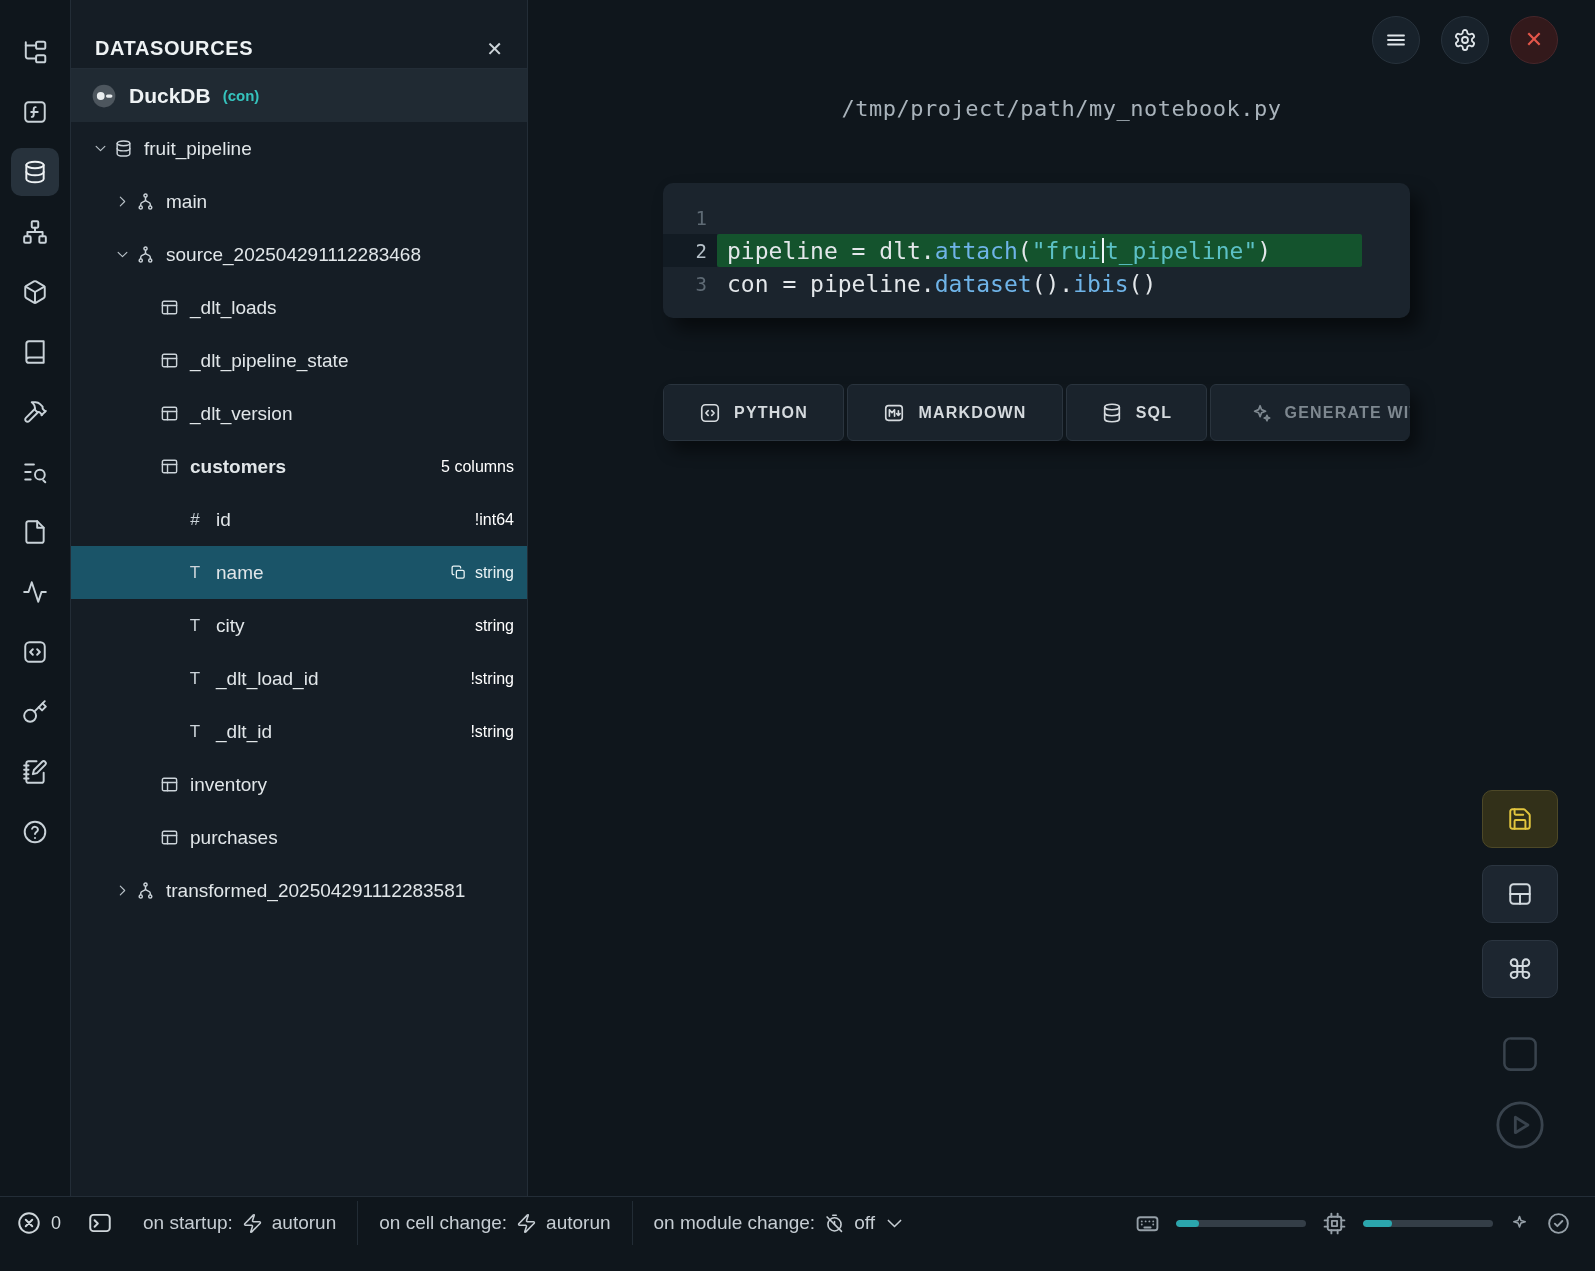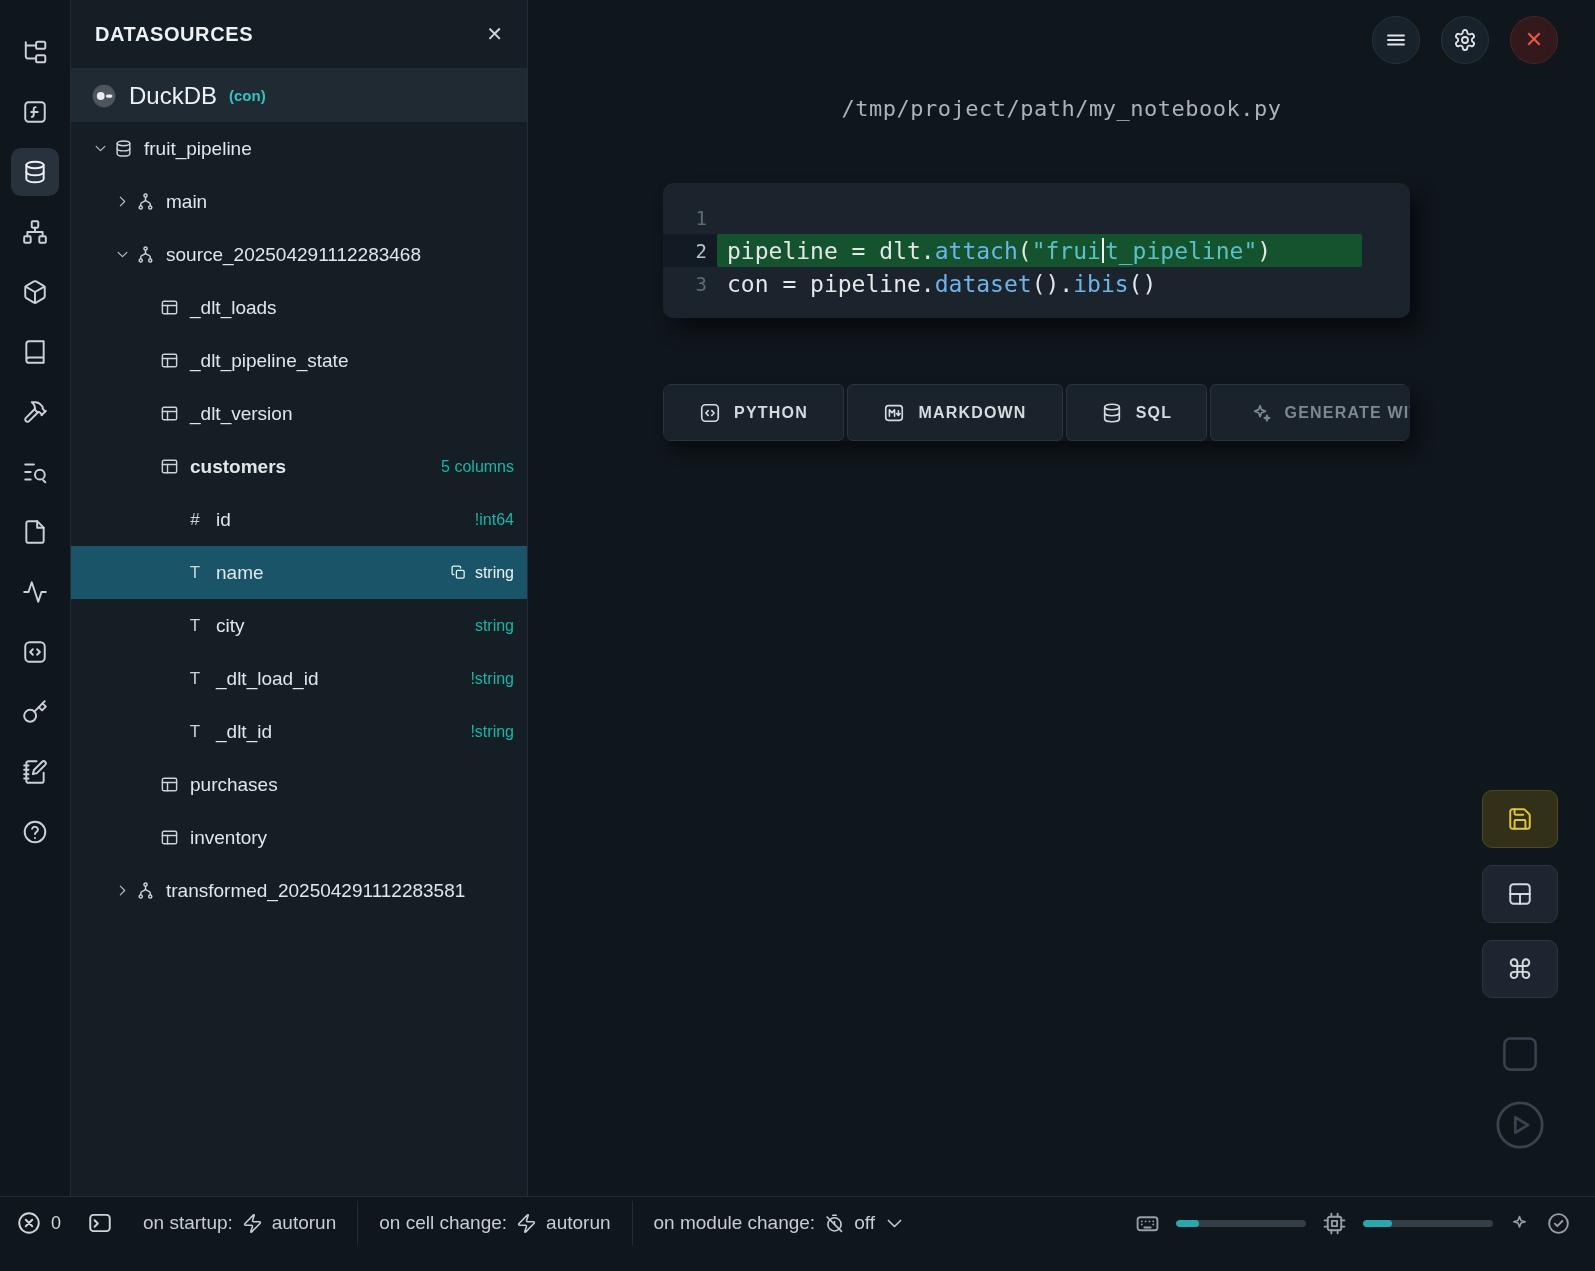--- a/index.html
+++ b/index.html
@@ -22,47 +22,47 @@
     border-right:1px solid var(--border);display:flex;flex-direction:column;align-items:center;
     padding-top:28px;gap:12px}
   .rail-btn{width:48px;height:48px;flex:none;display:flex;align-items:center;justify-content:center;
     border-radius:10px;color:#c9d2d8}
   .rail-btn.active{background:#27323c;color:#eef2f4}
   .rail-btn svg{width:26px;height:26px}
 
   
   .panel{position:absolute;left:71px;top:0;width:457px;height:1196px;background:var(--panel);
     border-right:1px solid var(--border)}
-  .panel-header{height:69px;display:flex;align-items:center;justify-content:space-between;
-    padding:0 24px;border-bottom:1px solid var(--border)}
+  .panel-header{height:69px;display:flex;align-items:flex-end;justify-content:space-between;
+    padding:8px 24px;border-bottom:1px solid var(--border)}
   .panel-title{font-size:20px;font-weight:700;letter-spacing:.6px;color:#eef2f4}
   .close-btn .x-glyph{font-size:20px;color:#ccd4d9}
   .search-row{height:54px;display:flex;align-items:center;gap:12px;padding:0 14px 0 20px;
     border-bottom:1px solid var(--border)}
   .search-row .svg-icon{color:#7f8a93}
   .search-row .svg-icon svg{width:21px;height:21px}
   .search-input{flex:1;background:transparent;border:none;outline:none;color:#e4e9ec;font-size:19px}
   .search-input::placeholder{color:#8a959e}
   .vsep{width:1px;height:30px;background:#2a343e}
   .plus-btn{font-size:27px;font-weight:300;color:#ccd4d9;width:38px;line-height:1}
   .conn-row{height:53px;background:var(--panel2);display:flex;align-items:center;gap:12px;padding:0 20px}
   .duck-logo svg{width:26px;height:26px}
-  .conn-name{font-size:24px;font-weight:400;color:#eef2f4}
+  .conn-name{font-size:21px;font-weight:700;color:#eef2f4}
   .conn-badge{font-size:15px;font-weight:700;color:var(--accent)}
 
   .tree-row{height:53px;display:flex;align-items:center;padding-right:13px;font-size:19px;color:#e1e6e9}
   .tree-row.selected{background:var(--selection)}
   .tree-row.bold .t-label{font-weight:700}
   .t-chevron{width:22px;flex:none;color:#b9c2c8;justify-content:center}
   .t-chevron svg{width:15px;height:15px}
   .t-icon{width:24px;flex:none;margin-right:9px;color:#ccd4da;justify-content:center}
   .t-icon svg{width:19px;height:19px}
   .t-glyph{font-size:17px;color:#ccd4da}
   .t-label{white-space:nowrap}
-  .t-right{margin-left:auto;display:flex;align-items:center;gap:8px;font-size:16px;color:#14b8a6}
+  .t-right{margin-left:auto;display:flex;align-items:center;gap:8px;font-size:16px;color:#ffffff}
   .tree-row.selected .t-right{color:#e9f3f5}
   .t-copy svg{width:17px;height:17px}
   .lv0{padding-left:18px}.lv1{padding-left:40px}.lv2{padding-left:86px}.lv3{padding-left:112px}
 
   
   .main{position:absolute;left:528px;top:0;width:1067px;height:1196px;background:var(--bg)}
   .topbar{position:absolute;top:16px;right:37px;display:flex;gap:21px}
   .circle-btn{width:48px;height:48px;border-radius:50%;background:#18222b;border:1px solid #27323c;
     display:flex;align-items:center;justify-content:center;color:#dfe5e9}
   .circle-btn svg{width:24px;height:24px}
@@ -422,31 +422,31 @@
           </span>
         </div>
         <div class="tree-row lv2">
           <span class="svg-icon t-icon">
             <svg viewBox="0 0 24 24" fill="none" stroke="currentColor" stroke-width="1.8" stroke-linecap="round" stroke-linejoin="round">
               <rect x="3" y="4" width="18" height="16" rx="2"></rect>
               <path d="M3 9.5h18"></path>
               <path d="M9.5 9.5V20"></path>
             </svg>
           </span>
-          <span class="t-label">purchases</span>
+          <span class="t-label">inventory</span>
         </div>
         <div class="tree-row lv2">
           <span class="svg-icon t-icon">
             <svg viewBox="0 0 24 24" fill="none" stroke="currentColor" stroke-width="1.8" stroke-linecap="round" stroke-linejoin="round">
               <rect x="3" y="4" width="18" height="16" rx="2"></rect>
               <path d="M3 9.5h18"></path>
               <path d="M9.5 9.5V20"></path>
             </svg>
           </span>
-          <span class="t-label">inventory</span>
+          <span class="t-label">purchases</span>
         </div>
         <div class="tree-row lv1">
           <span class="svg-icon t-chevron">
             <svg viewBox="0 0 24 24" fill="none" stroke="currentColor" stroke-width="1.8" stroke-linecap="round" stroke-linejoin="round">
               <path d="m8.5 5 7 7-7 7"></path>
             </svg>
           </span>
           <span class="svg-icon t-icon">
             <svg viewBox="0 0 24 24" fill="none" stroke="currentColor" stroke-width="1.8" stroke-linecap="round" stroke-linejoin="round">
               <circle cx="12" cy="4.5" r="2"></circle>

